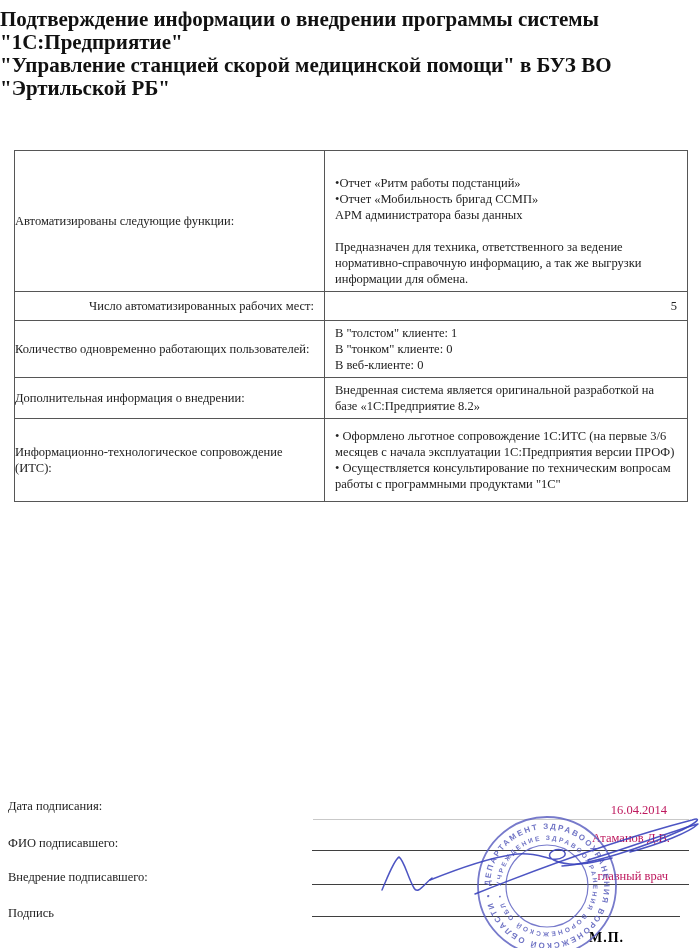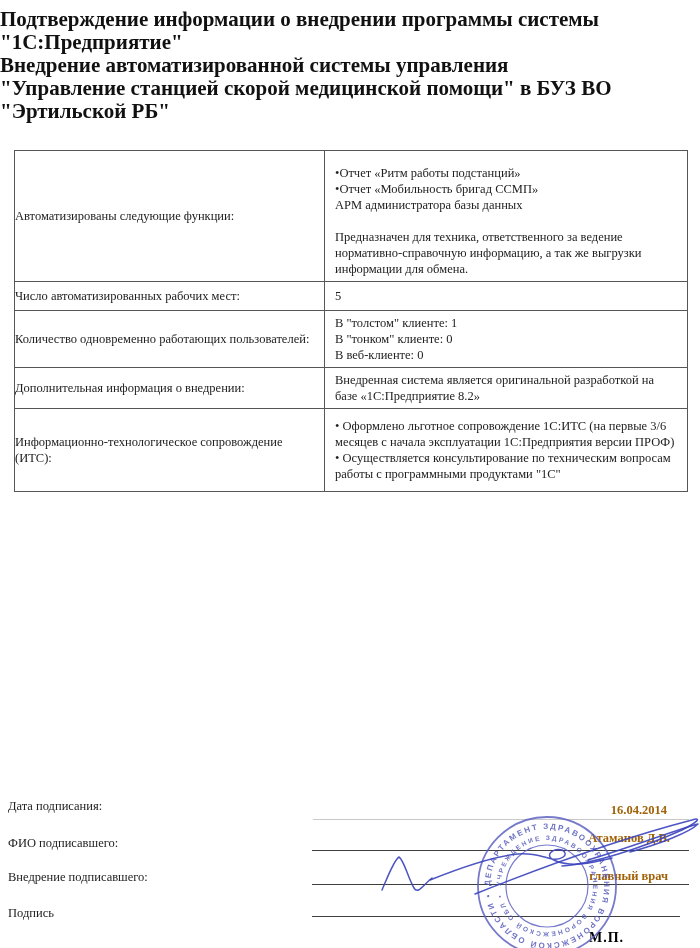--- a/index.html
+++ b/index.html
@@ -19,27 +19,27 @@
     position:absolute;left:14px;top:150px;width:674px;
     border-collapse:collapse;table-layout:fixed;
   }
   table.impl td{
     border:1px solid #565656;
     font-size:12.5px;line-height:16px;vertical-align:middle;
     color:#222;
   }
   td.lbl{width:299px;padding:3px 10px 3px 0;}
   td.val{padding:4px 10px;white-space:pre-line;}
-  tr.r1{height:111px;} tr.r2{height:26px;} tr.r3{height:29px;}
+  tr.r1{height:111px;} tr.r2{height:26px;} tr.r3{height:29px;text-align:right;}
   tr.r4{height:51px;} tr.r5{height:37px;} tr.r6{height:35px;}
   tr.r7{height:83px;}
-  tr.r1 td.val{vertical-align:top;padding-top:14px;}
+  tr.r1 td.val{vertical-align:top;padding-top:24px;}
   
   .sig-label{position:absolute;left:8px;font-size:12.5px;color:#222;}
-  .sig-value{position:absolute;font-size:12.5px;color:#a16207;font-weight:bold;}
+  .sig-value{position:absolute;font-size:12.5px;color:#be185d;}
   .sig-line{position:absolute;height:1px;background:#3f3f3f;}
   .sig-line.light{background:#c9c9c9;}
   .seal-mark{
     position:absolute;left:589px;top:930px;
     font-size:14px;font-weight:bold;letter-spacing:1px;color:#000000;
   }
   
   .stamp-svg{position:absolute;left:469px;top:806px;opacity:.82;}
   .stamp-svg circle{fill:none;stroke:#5a5ec0;}
   .stamp-svg text{
@@ -48,21 +48,20 @@
   .sign-svg{position:absolute;left:360px;top:798px;}
   .sign-svg path{fill:none;stroke:#3a43bd;stroke-width:1.5;
     stroke-linecap:round;stroke-linejoin:round;opacity:.9;}
 </style>
 </head>
 <body>
 
 <div class="title">
   <div>Подтверждение информации о внедрении программы системы</div>
   <div>"1С:Предприятие"</div>
-  <div>Внедрение автоматизированной системы управления</div>
   <div>"Управление станцией скорой медицинской помощи" в БУЗ ВО</div>
   <div>"Эртильской РБ"</div>
 </div>
 
 <table class="impl">
   <tbody>
     <tr class="r1">
       <td class="lbl">Автоматизированы следующие функции:</td>
       <td class="val">•Отчет «Ритм работы подстанций»
 •Отчет «Мобильность бригад ССМП»

